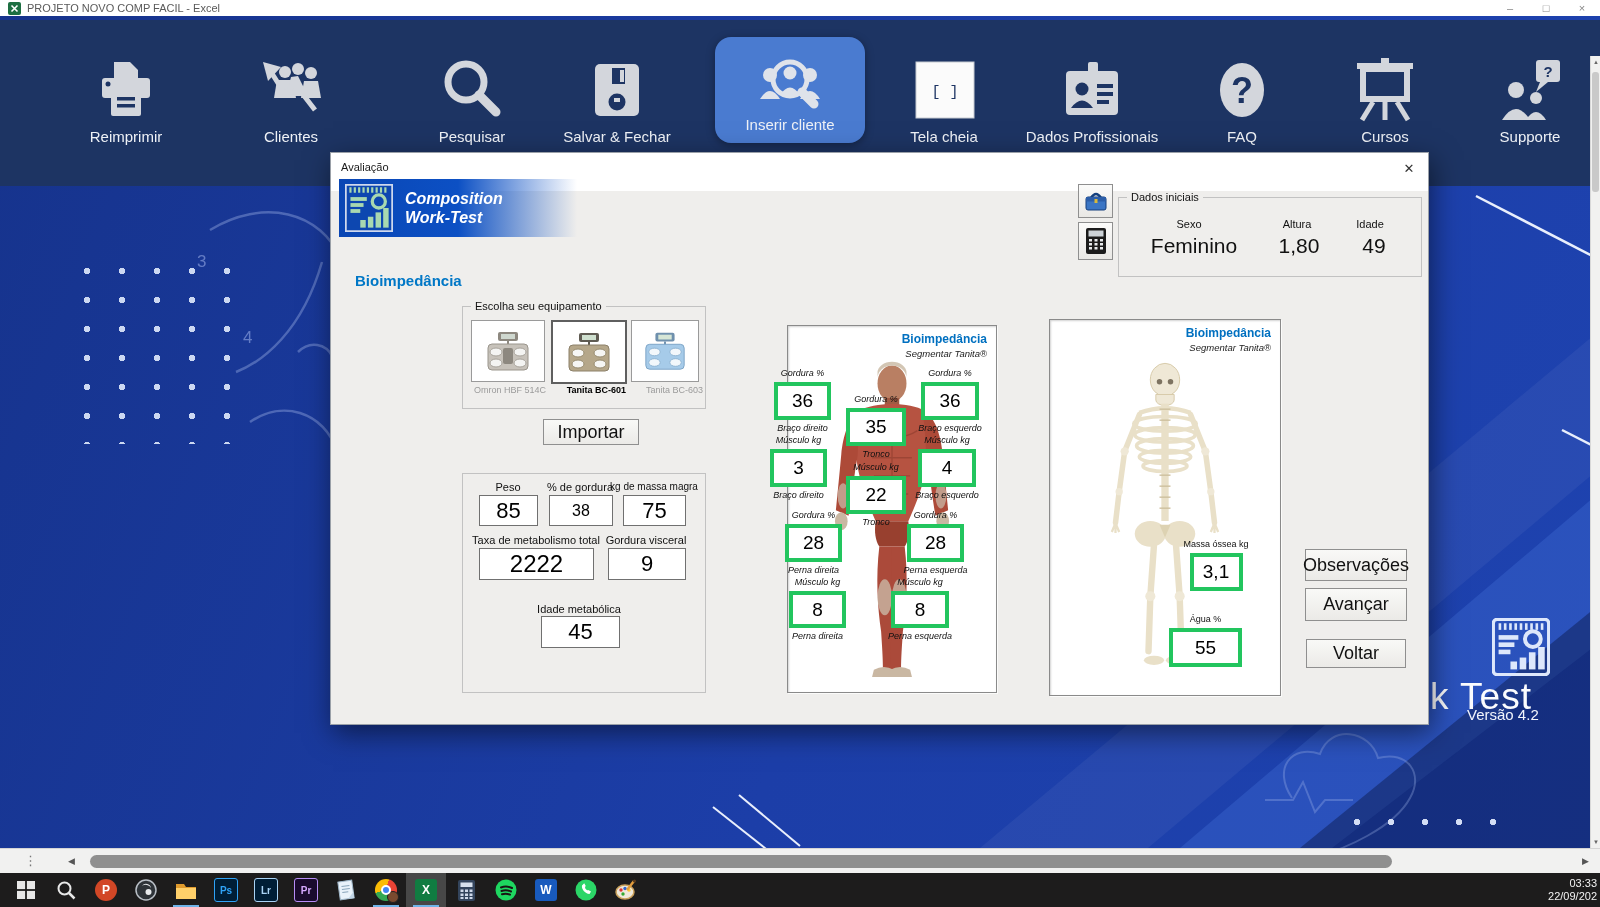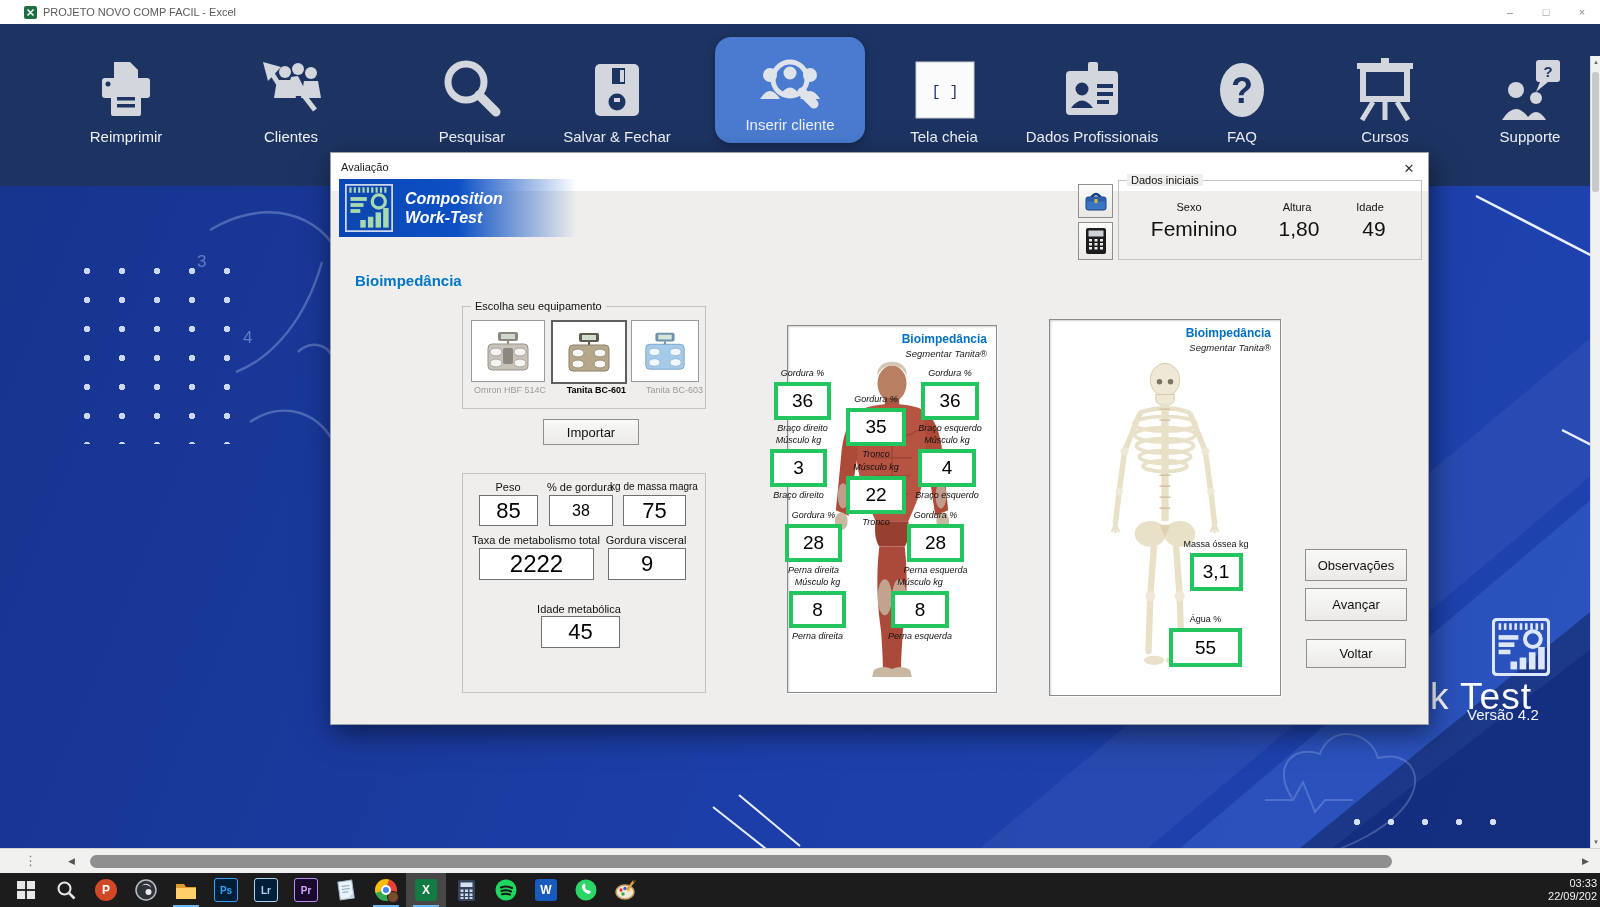--- a/index.html
+++ b/index.html
@@ -1,20 +1,20 @@
 <!DOCTYPE html>
 <html><head>
 <meta charset="utf-8">
 <style>
   html,body{margin:0;padding:0;background:#000;}
   .screen{position:relative;width:1600px;height:907px;overflow:hidden;
     background:linear-gradient(112deg,#16338c 0%,#1c3ea8 55%,#1e43b0 100%);
     font-family:"Liberation Sans",sans-serif;-webkit-font-smoothing:antialiased;}
   
-  .titlebar{position:absolute;top:0;left:0;right:0;height:24px;background:#fff;display:flex;align-items:center;padding-left:24px;gap:6px;z-index:12;}
+  .titlebar{position:absolute;top:0;left:0;right:0;height:16px;background:#fff;display:flex;align-items:center;padding-left:8px;gap:6px;z-index:12;}
   .title-text{font-size:11px;color:#5a5a5a;}
   .wctls{margin-left:auto;display:flex;}
   .wctl{width:36px;height:20px;text-align:center;line-height:20px;font-size:11px;color:#888;}
   
   .toolbar{position:absolute;top:20px;left:0;right:0;height:166px;background:#1d3463;z-index:4;}
   .tb-item{position:absolute;top:14px;width:160px;height:148px;display:flex;flex-direction:column;align-items:center;color:#eef1f6;cursor:default;}
   .tb-icon{height:80px;display:flex;align-items:flex-end;justify-content:center;margin-top:8px;}
   .tb-label{font-size:15px;margin-top:6px;white-space:nowrap;}
   .tb-item.active{background:#4a7bd0;border-radius:16px;box-shadow:0 2px 8px rgba(0,0,0,.35);}
   .tb-item.active .tb-icon{height:66px;margin-top:8px;}
@@ -36,21 +36,21 @@
   .dlg-titlebar{position:absolute;top:0;left:0;right:0;height:22px;background:#fff;display:flex;align-items:flex-start;padding:8px 10px;font-size:11px;color:#1a1a1a;}
   .dlg-close{margin-left:auto;font-size:13px;color:#333;width:18px;text-align:center;cursor:default;}
   .logo-banner{position:absolute;left:8px;top:26px;width:238px;height:58px;display:flex;align-items:center;
     background:linear-gradient(90deg,#0a46b4 0%,#0c50c4 50%,rgba(239,238,236,0) 100%);}
   .logo-text{margin-left:12px;color:#fff;font-weight:bold;font-style:italic;font-size:16px;line-height:19px;}
   .dlg-heading{position:absolute;left:24px;top:119px;font-size:15px;font-weight:bold;color:#0077c6;}
   .grp{position:absolute;border:1px solid #c2c2c2;}
   .grp-title{position:absolute;top:-7px;left:8px;background:#efeeec;padding:0 4px;font-size:11px;color:#111;white-space:nowrap;}
   .flabel{position:absolute;font-size:11px;color:#111;text-align:center;white-space:nowrap;}
   .vbox{position:absolute;background:#fff;border:1px solid #707070;display:flex;align-items:center;justify-content:center;color:#000;}
-  .btn{position:absolute;background:linear-gradient(#f9f9f7,#ebeae7);border:1px solid #8f8f8f;font-size:13px;color:#111;display:flex;align-items:center;justify-content:center;cursor:default;}
+  .btn{position:absolute;background:linear-gradient(#f9f9f7,#ebeae7);border:1px solid #8f8f8f;font-size:18px;color:#111;display:flex;align-items:center;justify-content:center;cursor:default;}
   .iconbtn{position:absolute;background:linear-gradient(#fbfbfa,#e9e8e5);border:1px solid #8f8f8f;display:flex;align-items:center;justify-content:center;}
   .tile{position:absolute;background:#fff;border:1px solid #9a9a9a;display:flex;align-items:center;justify-content:center;}
   .tile.selected{border:2px solid #5f5f5f;}
   .tile-label{position:absolute;top:78px;font-size:9px;text-align:right;color:#9b9b9b;white-space:nowrap;}
   .tile-label.selected{color:#000;font-weight:bold;}
   .panel{position:absolute;background:#fff;border:1px solid #8a8a8a;box-shadow:inset 1px 1px 2px rgba(0,0,0,.18),1px 1px 0 #fbfbfa;}
   .panel-title{position:absolute;right:9px;top:6px;font-size:12px;font-weight:bold;color:#0070c0;}
   .panel-sub{position:absolute;right:9px;top:22px;font-size:9.5px;font-style:italic;color:#222;}
   .seg{position:absolute;display:flex;flex-direction:column;align-items:center;z-index:3;}
   .seg .m,.seg .p{font-size:9px;font-style:italic;color:#111;white-space:nowrap;height:12px;}
@@ -345,21 +345,21 @@
           <rect x="3" y="15" width="3" height="2.5"></rect>
             <rect x="8.5" y="15" width="3" height="2.5"></rect>
             <rect x="14" y="15" width="3" height="2.5"></rect>
           <rect x="3" y="19" width="3" height="2.5"></rect>
             <rect x="8.5" y="19" width="3" height="2.5"></rect>
             <rect x="14" y="19" width="3" height="2.5"></rect>
         </g>
       </svg>
     </div>
 
-    <div class="grp" style="left:787px;top:27px;width:302px;height:78px;">
+    <div class="grp" style="left:787px;top:44px;width:302px;height:78px;">
       <span class="grp-title">Dados iniciais</span>
       <span class="flabel" style="left:30px;top:20px;width:80px;">Sexo</span>
       <span class="flabel" style="left:138px;top:20px;width:80px;">Altura</span>
       <span class="flabel" style="left:211px;top:20px;width:80px;">Idade</span>
       <span class="flabel" style="left:10px;top:36px;width:130px;font-size:21px;">Feminino</span>
       <span class="flabel" style="left:135px;top:36px;width:90px;font-size:21px;">1,80</span>
       <span class="flabel" style="left:215px;top:36px;width:80px;font-size:21px;">49</span>
     </div>
 
     <div class="dlg-heading">Bioimpedância</div>

